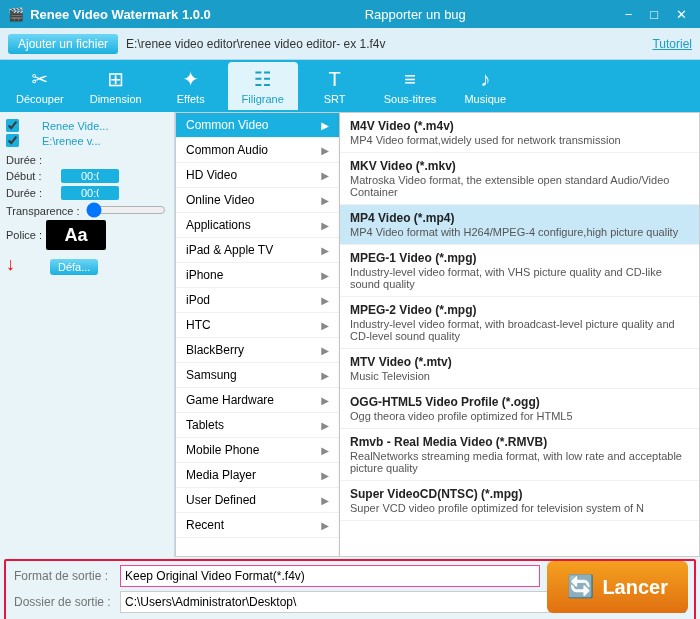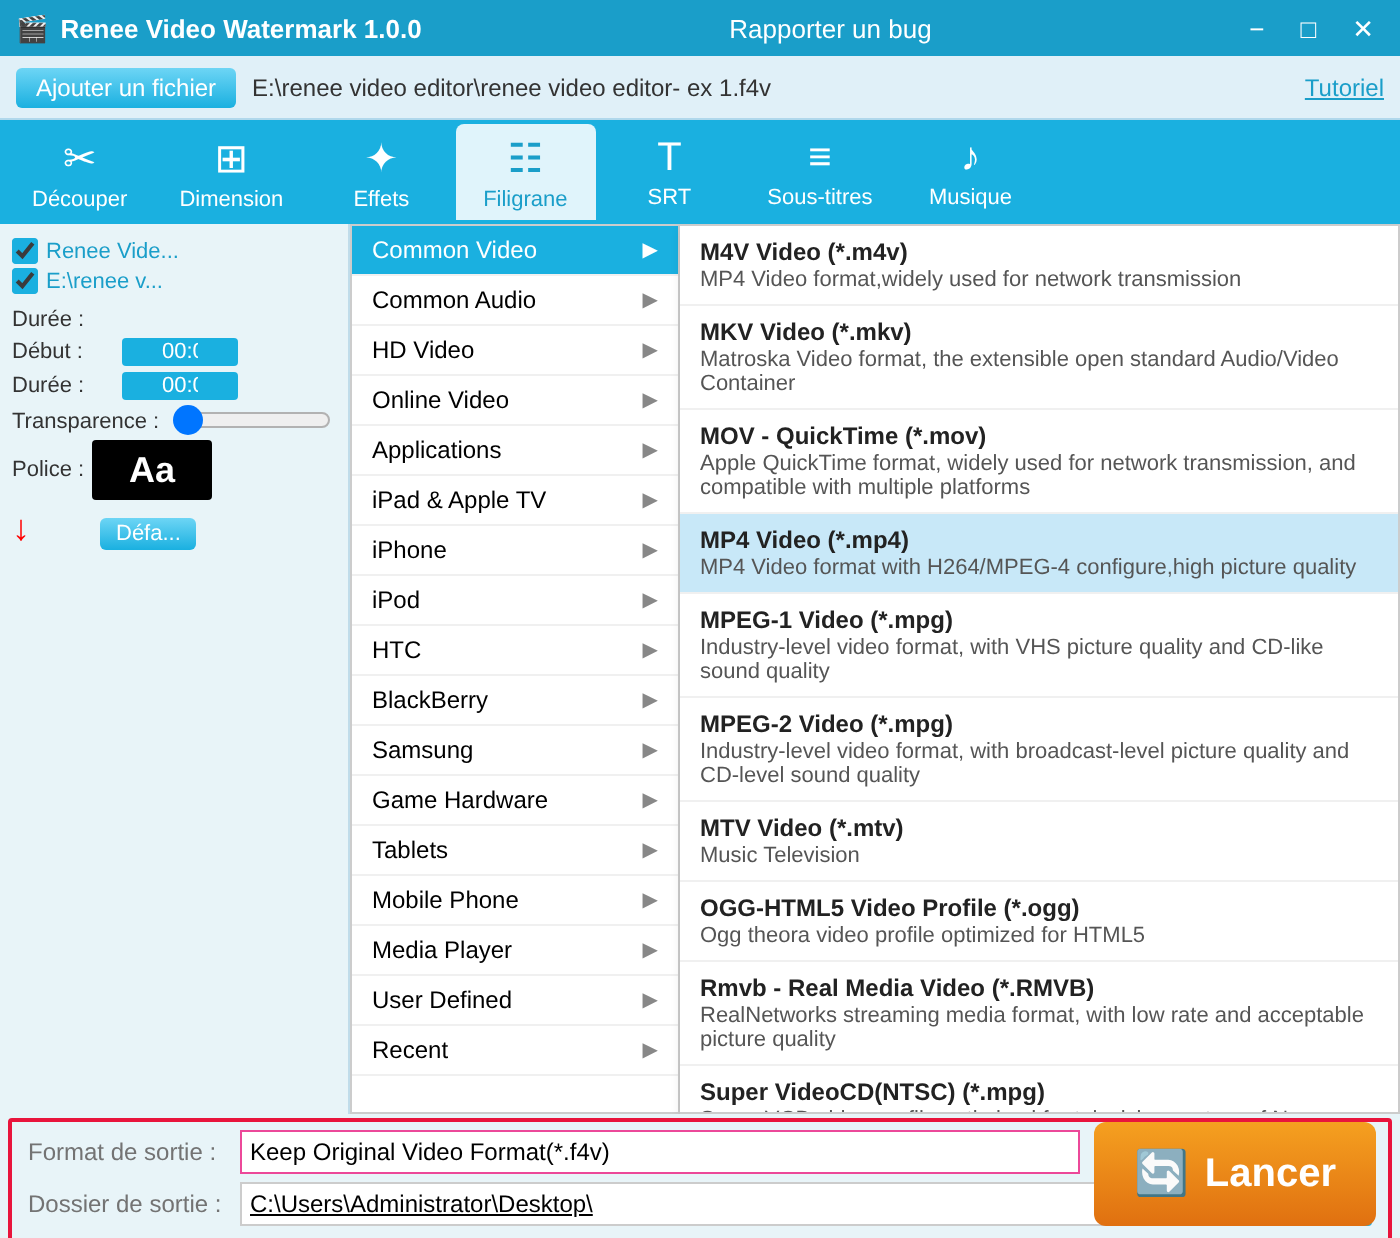--- a/index.html
+++ b/index.html
@@ -87,20 +87,21 @@
       background: #e8f4f8;
       font-size: 12px;
       border-right: 1px solid #c0dcea;
     }
     .file-list { margin-bottom: 6px; }
     .file-list-item {
       display: flex;
       align-items: center;
       font-size: 11px;
       padding: 1px 0;
+      gap: 19px;
     }
     .checkbox { margin-right: 4px; accent-color: #1ab0e0; }
     .file-item-text { color: #1a9ec9; font-size: 11px; overflow: hidden; text-overflow: ellipsis; white-space: nowrap; max-width: 130px; }
 
     .prop-row { display: flex; align-items: center; margin-bottom: 3px; font-size: 11px; }
     .prop-label { color: #333; min-width: 55px; }
     .time-input {
       background: #1ab0e0;
       color: white;
       border: none;
@@ -257,21 +258,20 @@
       font-size: 12px;
       height: 22px;
     }
     .folder-path {
       flex: 1;
       border: 1px solid #ccc;
       background: white;
       padding: 2px 4px;
       font-size: 12px;
       height: 22px;
-      text-decoration: underline;
     }
     .params-btn {
       background: linear-gradient(to bottom, #6dd5f5, #1ab0e0);
       color: white;
       border: none;
       padding: 2px 8px;
       font-size: 11px;
       border-radius: 3px;
       cursor: pointer;
       white-space: nowrap;
@@ -502,24 +502,20 @@
 
       <div class="format-list">
         <div class="format-item">
           <div class="format-name">M4V Video (*.m4v)</div>
           <div class="format-desc">MP4 Video format,widely used for network transmission</div>
         </div>
         <div class="format-item">
           <div class="format-name">MKV Video (*.mkv)</div>
           <div class="format-desc">Matroska Video format, the extensible open standard Audio/Video Container</div>
         </div>
-        <div class="format-item">
-          <div class="format-name">MOV - QuickTime (*.mov)</div>
-          <div class="format-desc">Apple QuickTime format, widely used for network transmission, and compatible with multiple platforms</div>
-        </div>
         <div class="format-item selected">
           <div class="format-name">MP4 Video (*.mp4)</div>
           <div class="format-desc">MP4 Video format with H264/MPEG-4 configure,high picture quality</div>
         </div>
         <div class="format-item">
           <div class="format-name">MPEG-1 Video (*.mpg)</div>
           <div class="format-desc">Industry-level video format, with VHS picture quality and CD-like sound quality</div>
         </div>
         <div class="format-item">
           <div class="format-name">MPEG-2 Video (*.mpg)</div>

